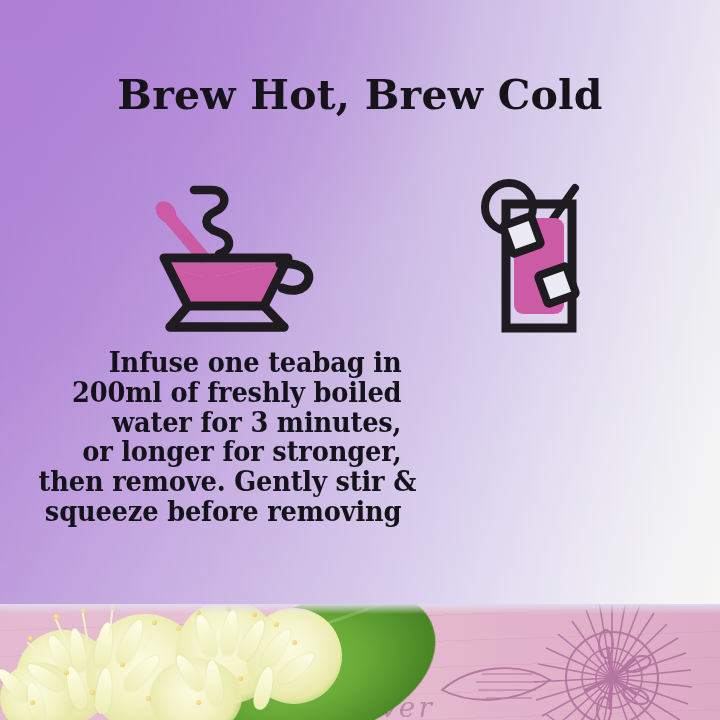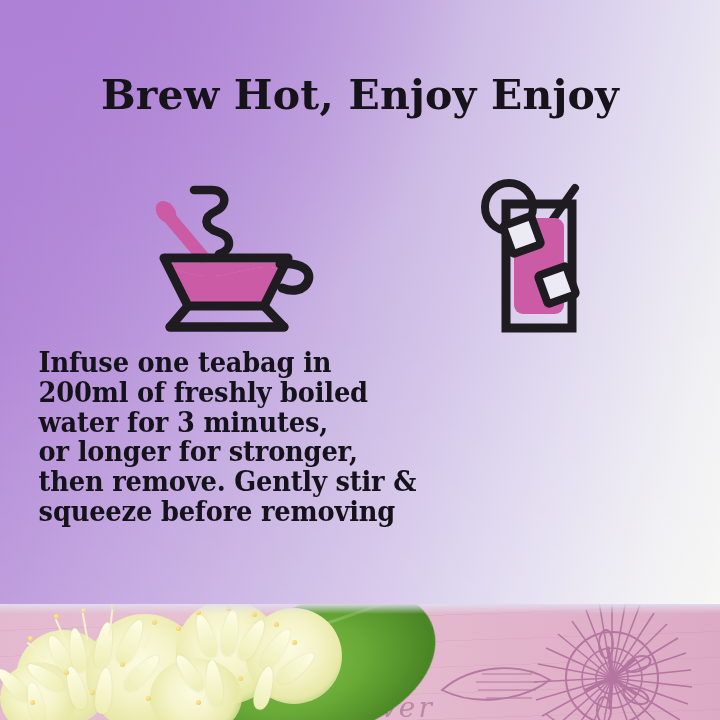--- a/index.html
+++ b/index.html
@@ -43,21 +43,21 @@
   .icon-cup  { position:absolute; left:150px; top:178px; width:170px; height:160px; }
   .icon-glass{ position:absolute; left:478px; top:176px; width:115px; height:160px; }
   .icon-cup svg, .icon-glass svg { width:100%; height:100%; display:block; overflow:visible; }
 
   
   .copy {
     position:absolute;
     font-family:"DejaVu Serif", serif;
     font-weight:700;
     color:#14121a;
-    text-align:left;
+    text-align:right;
     line-height:1.085;
     letter-spacing:-0.2px;
   }
   .copy-left  { left:26px;  top:348px; width:388px; font-size:27.5px; }
   .copy-right { left:424px; top:348px; width:272px; font-size:27.5px; }
   .copy .ln { display:block; white-space:nowrap; }
   .copy-left .ln  { transform:scaleX(0.935); transform-origin:center; }
   .copy-right .ln { transform:scaleX(0.945); transform-origin:center; }
 
   
@@ -115,21 +115,21 @@
   }
 </style>
 </head>
 <body>
 
 <div id="poster">
 
   <div class="bg-gradient"></div>
   <div class="bg-softwash"></div>
 
-  <div class="title">Brew Hot, Enjoy Enjoy</div>
+  <div class="title">Brew Hot, Brew Cold</div>
 
   <div class="icon-cup">
     <svg viewBox="0 0 170 160">
       <g fill="none" stroke="#1e1c20" stroke-width="8.5" stroke-linecap="round" stroke-linejoin="round">
 
         <path d="M44 12 h18 c14 0 17 15 4 21 c-13 6 -13 16 2 21 c15 5 14 18 1 22"></path>
       </g>
 
       <g>
         <path d="M14 33 L52 78" stroke="#cc5ba5" stroke-width="13" stroke-linecap="round" fill="none"></path>

